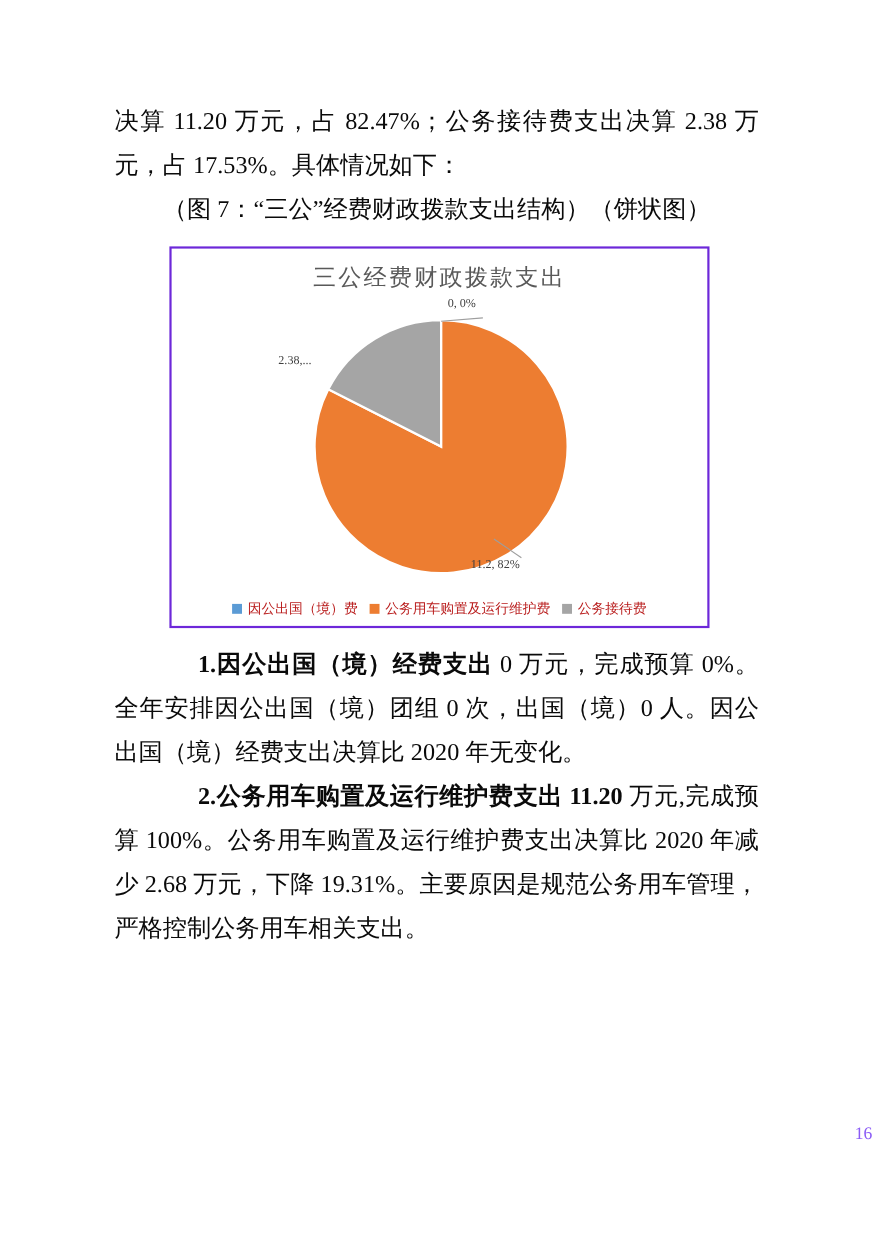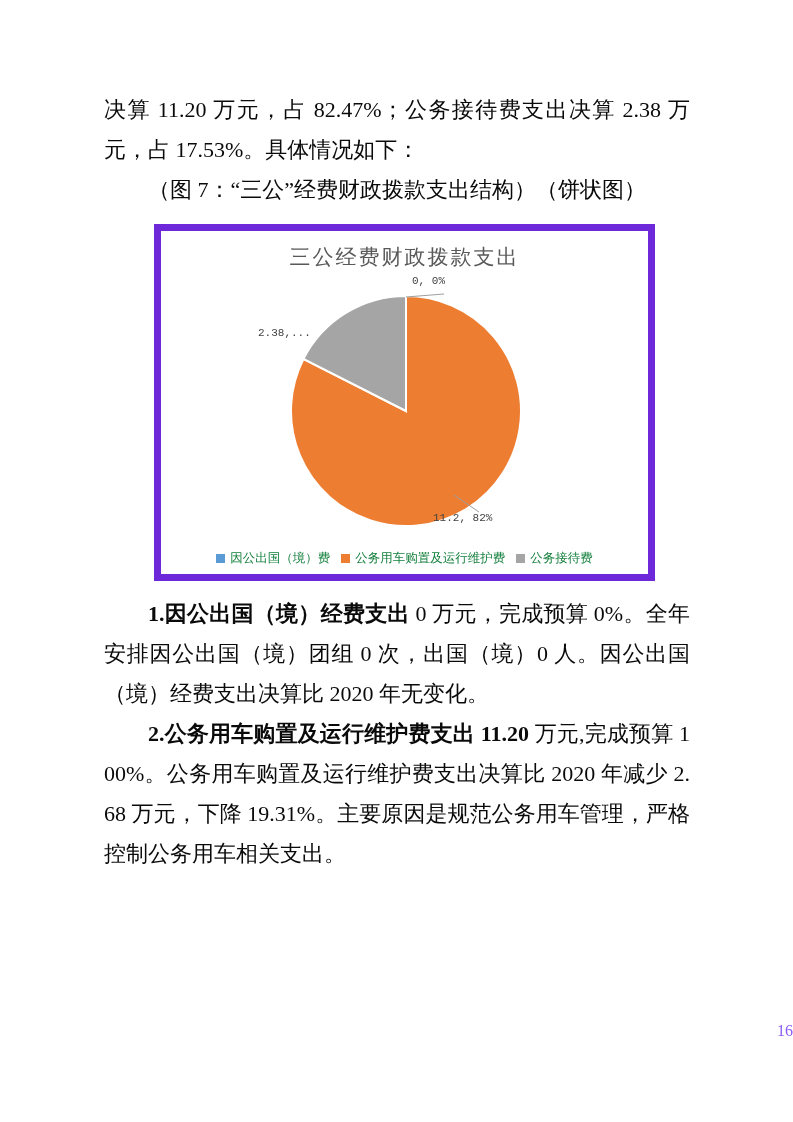--- a/index.html
+++ b/index.html
@@ -16,30 +16,30 @@
   }
   .body-para{
     margin:0;
     font-size:22px;
     line-height:40px;
     color:#0a0a0a;
     text-align:justify;
     text-justify:inter-ideograph;
     word-break:break-all;
   }
-  .body-para b{font-weight:bold;}
+  .body-para b{font-weight:bold;margin-left:32px;}
   .indent{text-indent:2em;}
   
   .chart-card{
     position:relative;
     width:487px;height:343px;
-    border:7px solid #6d28d9;
+    border:2px solid #6d28d9;
     margin:14px 0 13px 50px;
     background:#ffffff;
-    font-family:Liberation Mono, monospace;
+    font-family:Liberation Serif, serif;
   }
   .chart-title{
     position:absolute;top:12px;left:0;width:100%;
     text-align:center;
     font-size:21px;
     letter-spacing:2px;
     color:#595959;
   }
   .pie-svg{position:absolute;left:0;top:0;}
   .leader{stroke:#9e9e9e;stroke-width:1;}
@@ -48,21 +48,21 @@
     font-size:11px;
     color:#3f3f3f;
     white-space:nowrap;
   }
   .label-zero{left:251px;top:44px;}
   .label-orange{left:272px;top:281px;}
   .label-gray{left:97px;top:96px;}
   .legend{
     position:absolute;bottom:7px;left:0;width:100%;
     display:flex;justify-content:center;align-items:center;gap:11px;
-    font-size:12.5px;color:#15803d;
+    font-size:12.5px;color:#b91c1c;
   }
   .legend-item{display:flex;align-items:center;gap:5px;white-space:nowrap;}
   .swatch{width:9px;height:9px;display:inline-block;flex:0 0 auto;}
   .page-number{
     position:absolute;top:1022px;left:0;width:100%;
     text-align:right;
     font-size:16px;color:#8b5cf6;
     font-family:"Liberation Serif", serif;
   }
 </style>

